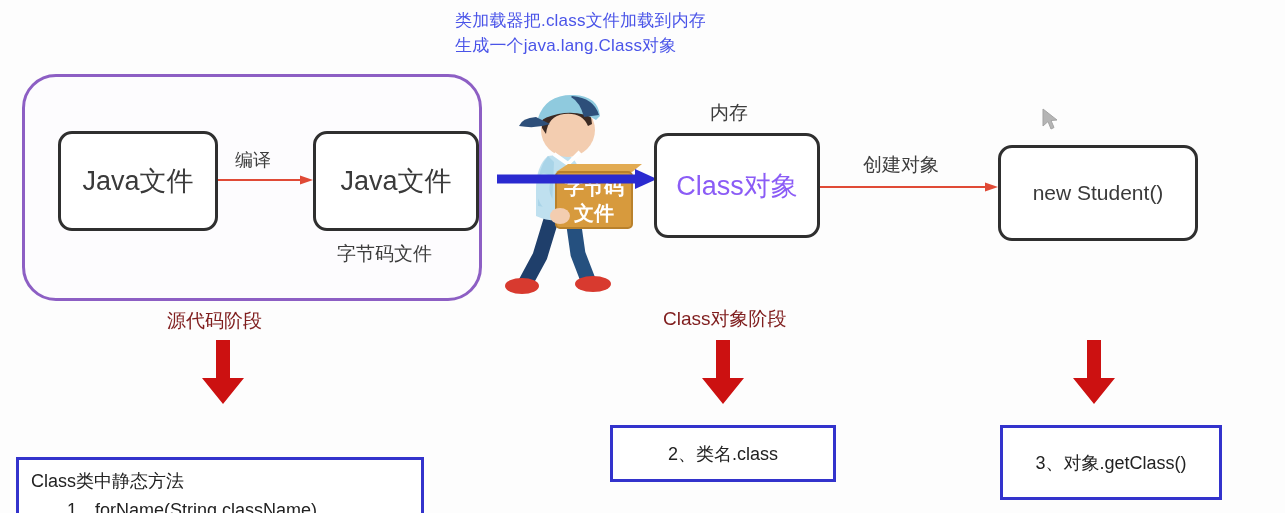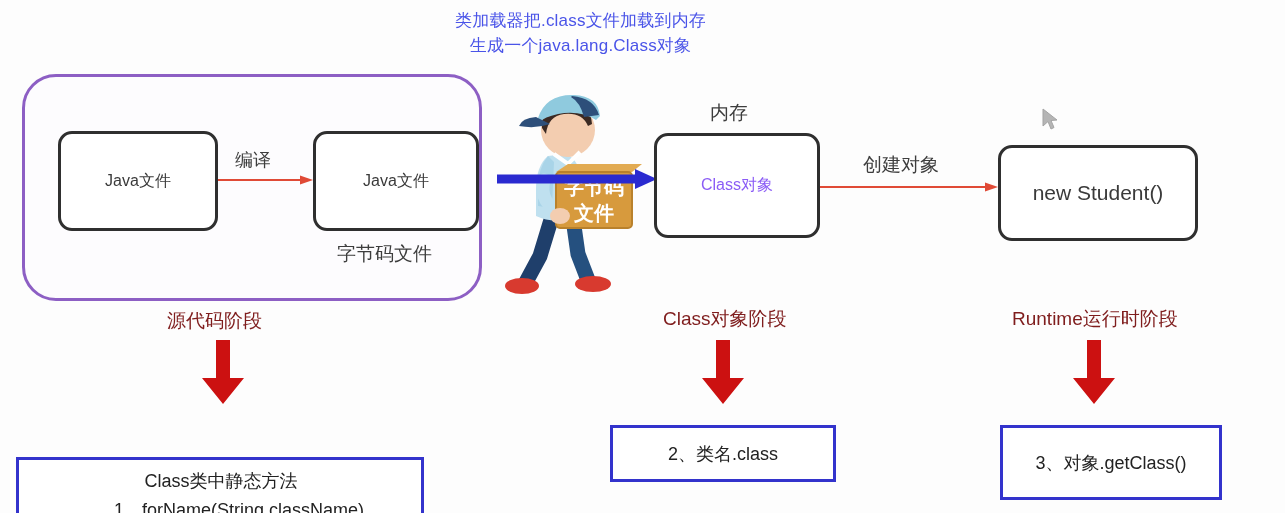--- a/index.html
+++ b/index.html
@@ -9,21 +9,20 @@
   }
   body {
     font-family: "Liberation Sans", "DejaVu Sans", sans-serif;
   }
   #canvas {
     position: relative;
     width: 1285px;
     height: 513px;
     background: #fdfdfd;
     overflow: hidden;
-    text-align: center;
   }
 
   
   .abs { position: absolute; }
 
   
   #top-note {
     left: 455px;
     top: 8px;
     color: #4a54e8;
@@ -48,21 +47,21 @@
   
   .node {
     box-sizing: border-box;
     border: 3px solid #2f2f2f;
     border-radius: 14px;
     background: #ffffff;
     display: flex;
     align-items: center;
     justify-content: center;
     color: #3a3a3a;
-    font-size: 16px;
+    font-size: 27px;
   }
   #node-java   { left: 58px;  top: 131px; width: 160px; height: 100px; }
   #node-class-file { left: 313px; top: 131px; width: 166px; height: 100px; }
   #node-class-object { left: 654px; top: 133px; width: 166px; height: 105px; }
   #node-new-student  { left: 998px; top: 145px; width: 200px; height: 96px; font-size: 21px; }
   #node-class-object .lbl { color: #8b5cf6; }
 
   
   .caption {
     color: #3d3d3d;
@@ -216,21 +215,20 @@
   <div class="abs node" id="node-new-student">
     <span class="lbl">new Student()</span>
   </div>
 
   <svg class="abs" id="cursor" viewBox="0 0 18 24">
     <polygon points="1,1 1,18 6,13.5 9,21 12,19.5 9,12.5 15,12" fill="#7c7c7c" stroke="#5a5a5a" stroke-width="1"></polygon>
   </svg>
 
   <div class="abs stage-label" id="stage-source">源代码阶段</div>
   <div class="abs stage-label" id="stage-classobj">Class对象阶段</div>
-  <div class="abs stage-label" id="stage-runtime">Runtime运行时阶段</div>
 
   <svg class="abs down-arrow" id="down-source" viewBox="0 0 46 66">
     <polygon points="16,0 30,0 30,38 44,38 23,64 2,38 16,38" fill="#cc1111"></polygon>
   </svg>
   <svg class="abs down-arrow" id="down-classobj" viewBox="0 0 46 66">
     <polygon points="16,0 30,0 30,38 44,38 23,64 2,38 16,38" fill="#cc1111"></polygon>
   </svg>
   <svg class="abs down-arrow" id="down-runtime" viewBox="0 0 46 66">
     <polygon points="16,0 30,0 30,38 44,38 23,64 2,38 16,38" fill="#cc1111"></polygon>
   </svg>

